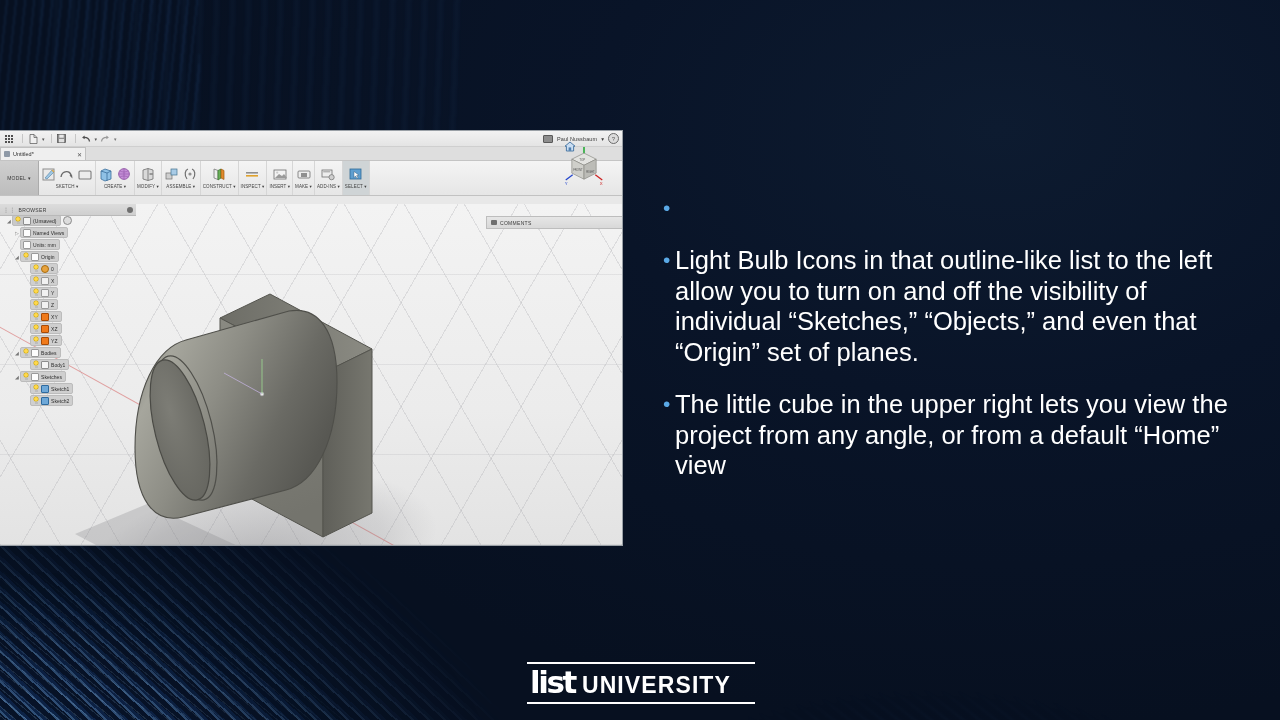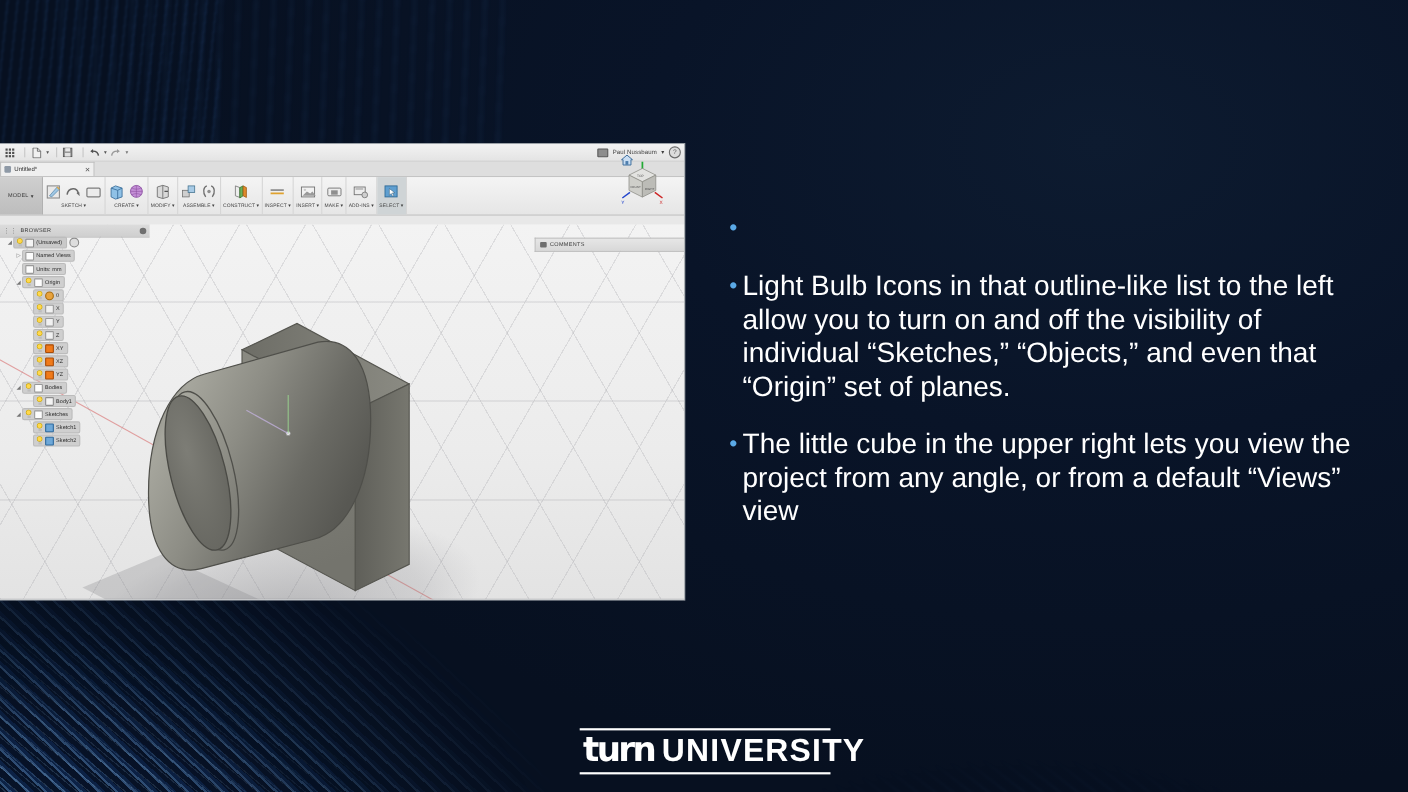--- a/index.html
+++ b/index.html
@@ -154,21 +154,21 @@
   .bullet-dot{color:#5aa9e6;font-size:21px;line-height:30px;width:20px;flex:0 0 20px;text-align:left;
     padding-left:8px;box-sizing:border-box;}
   .bullet-text{color:#ffffff;font-size:25.5px;line-height:30.5px;letter-spacing:0px;}
 
   
   #logo{position:absolute;left:527px;top:662px;width:228px;}
   .logo-rule{height:2px;background:#ffffff;width:100%;}
   .logo-row{display:flex;align-items:baseline;gap:7px;padding:3px 0 4px 3px;}
   .logo-ecpi{font-family:"DejaVu Sans",sans-serif;font-weight:bold;font-size:31px;color:#fff;
     letter-spacing:-2.4px;line-height:31px;}
-  .logo-univ{font-family:"Liberation Sans",sans-serif;font-weight:bold;font-size:29px;color:#fff;
+  .logo-univ{font-family:"Liberation Sans",sans-serif;font-weight:bold;font-size:23px;color:#fff;
     letter-spacing:1.1px;line-height:23px;}
 </style>
 </head>
 <body>
 
 <div id="slide-bg">
   <div class="bg-streaks-top"></div>
   <div class="bg-streaks-top2"></div>
   <div class="bg-rays"></div>
   <div class="bg-rays2"></div>
@@ -675,24 +675,24 @@
 <div id="slide-body">
   <div class="bullet-row">
     <span class="bullet-dot">•</span>
   </div>
   <div class="bullet-row">
     <span class="bullet-dot">•</span>
     <span class="bullet-text">Light Bulb Icons in that outline-like list to the left allow you to turn on and off the visibility of individual “Sketches,” “Objects,” and even that “Origin” set of planes.</span>
   </div>
   <div class="bullet-row">
     <span class="bullet-dot">•</span>
-    <span class="bullet-text">The little cube in the upper right lets you view the project from any angle, or from a default “Views” view</span>
+    <span class="bullet-text">The little cube in the upper right lets you view the project from any angle, or from a default “Home” view</span>
   </div>
 </div>
 
 <div id="logo">
   <div class="logo-rule"></div>
   <div class="logo-row">
-    <span class="logo-ecpi">turn</span>
+    <span class="logo-ecpi">list</span>
     <span class="logo-univ">UNIVERSITY</span>
   </div>
   <div class="logo-rule"></div>
 </div>
 
 </body></html>

